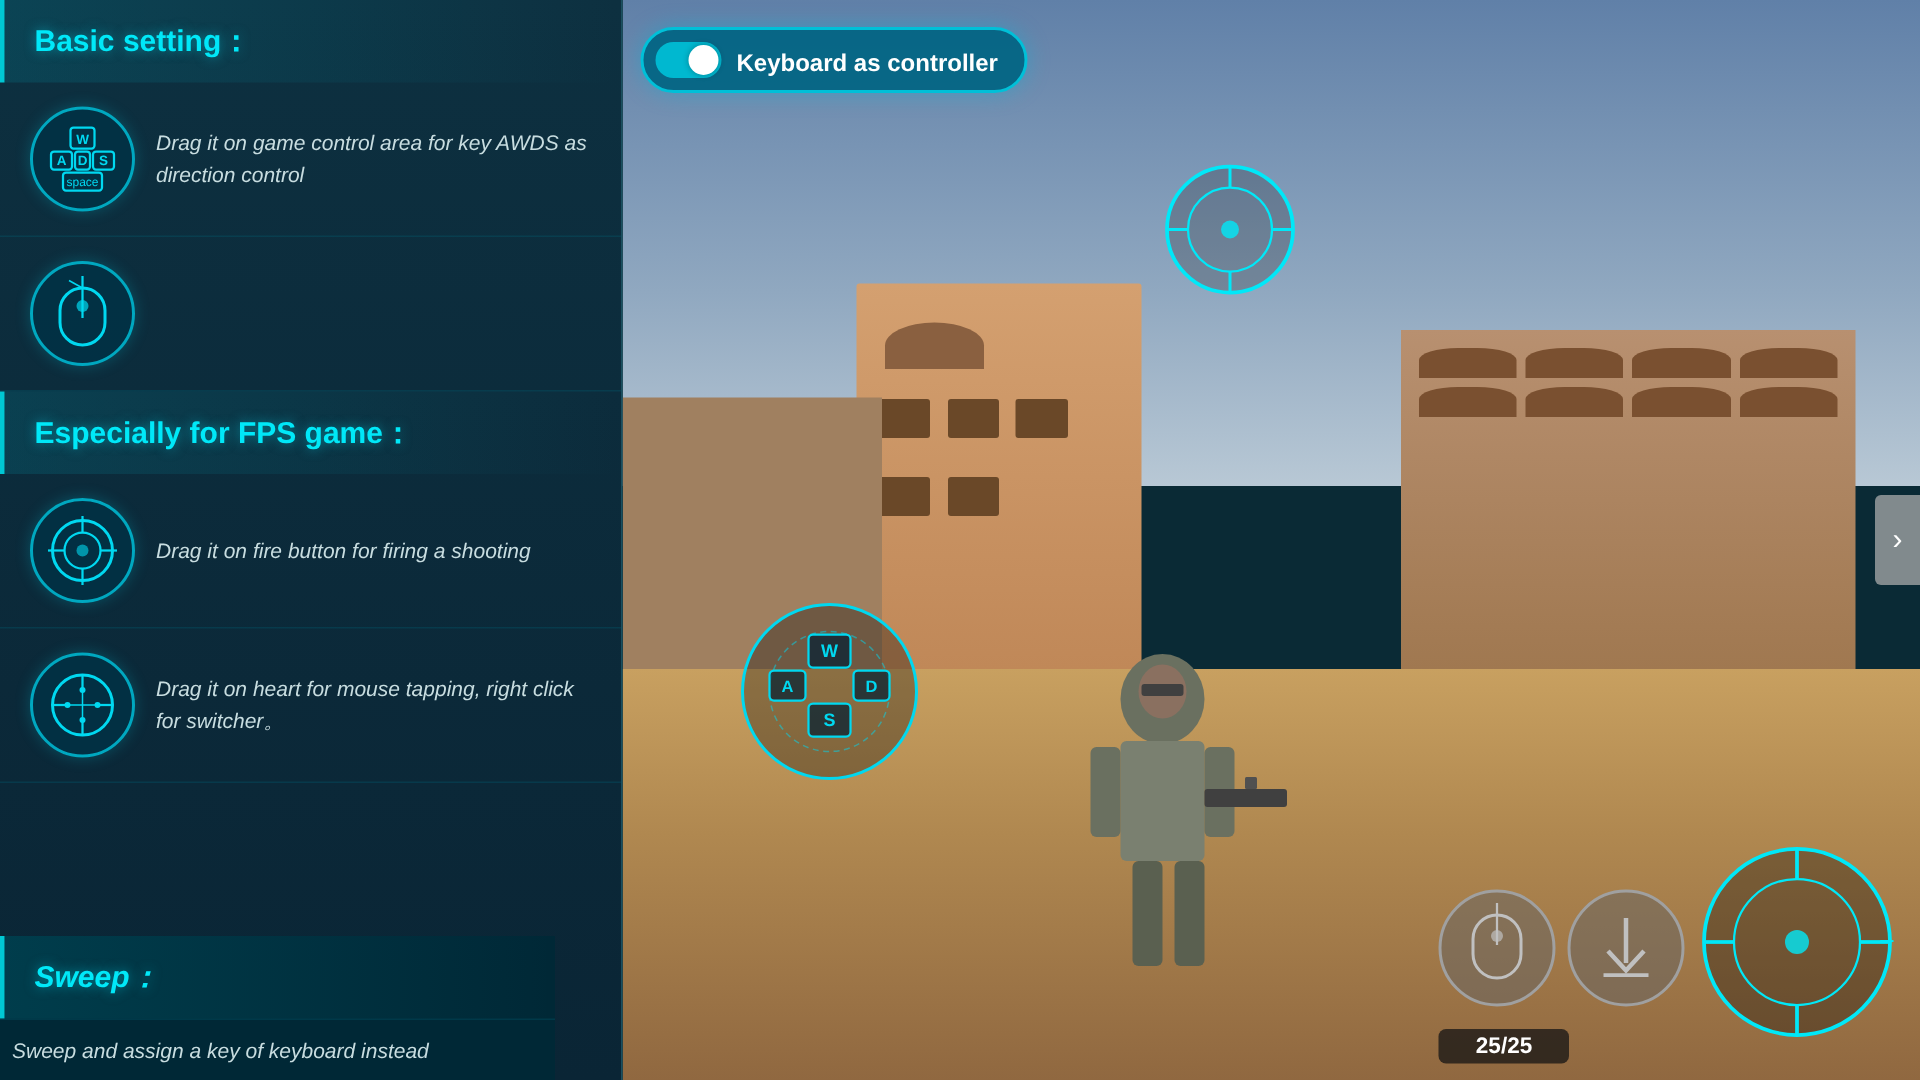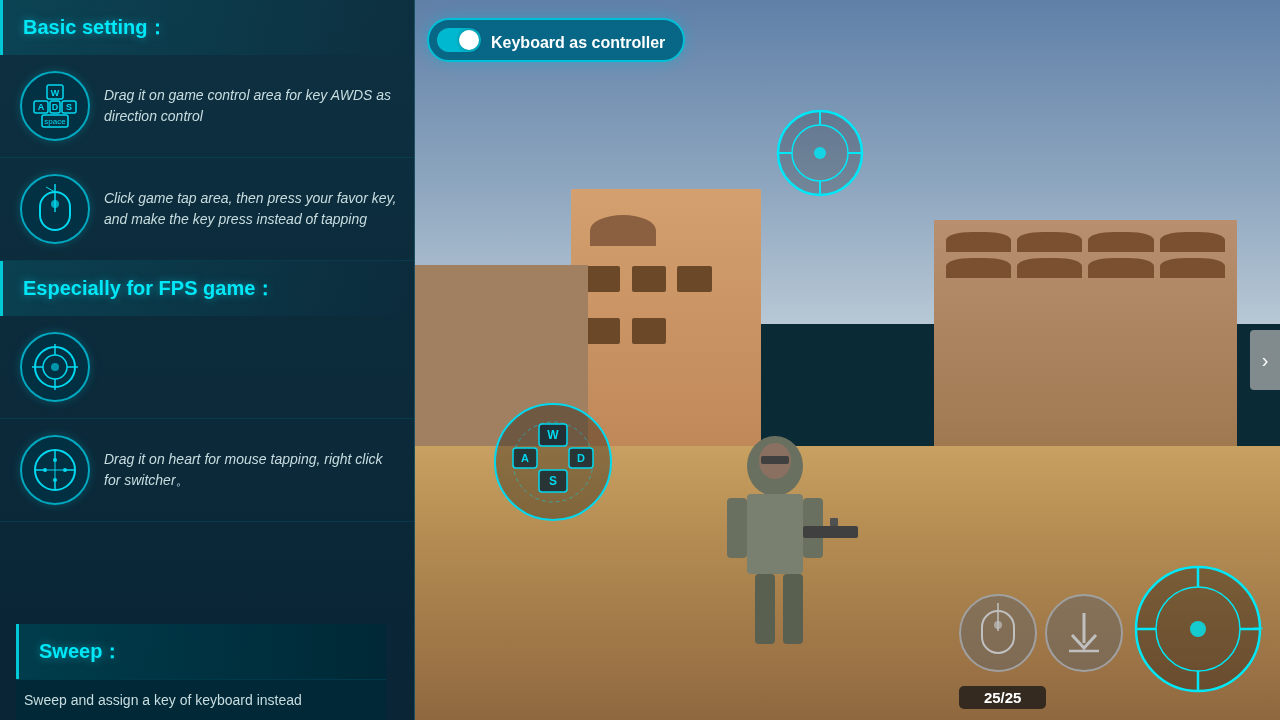--- a/index.html
+++ b/index.html
@@ -69,23 +69,24 @@
 
     
     .fps-section {
       border-top: none;
     }
 
     
     .sweep-section {
       position: absolute;
       bottom: 0;
-      left: 16px;
+      left: 0;
       width: 370px;
       background: rgba(0,40,55,0.95);
+      font-style: italic;
     }
     .sweep-text {
       padding: 12px 8px;
       color: #c8dde0;
       font-size: 14px;
       border-top: 1px solid rgba(0,100,120,0.3);
     }
 
     
     .game-area {
@@ -200,39 +201,39 @@
   <div class="instruction-item">
     <div class="icon-container">
       <svg width="38" height="50" viewBox="0 0 38 50">
         <rect x="4" y="8" width="30" height="38" rx="15" fill="none" stroke="#00d8f0" stroke-width="2"></rect>
         <line x1="19" y1="8" x2="19" y2="28" stroke="#00d8f0" stroke-width="1.5"></line>
         <circle cx="19" cy="20" r="4" fill="#00d8f0" opacity="0.7"></circle>
         <line x1="19" y1="0" x2="19" y2="8" stroke="#00d8f0" stroke-width="1.5"></line>
         <line x1="10" y1="3" x2="19" y2="8" stroke="#00d8f0" stroke-width="1"></line>
       </svg>
     </div>
-    <span class="instruction-text">Click game tap area, then press your favor key, and make the key press instead of tapping</span>
   </div>
 
   <div class="section-header fps-section">
     <span class="section-header-text">Especially for FPS game：</span>
   </div>
 
   <div class="instruction-item">
     <div class="icon-container">
       <svg width="50" height="50" viewBox="0 0 50 50">
         <circle cx="25" cy="25" r="20" fill="none" stroke="#00d8f0" stroke-width="2"></circle>
         <circle cx="25" cy="25" r="12" fill="none" stroke="#00d8f0" stroke-width="1.5"></circle>
         <circle cx="25" cy="25" r="4" fill="#00d8f0" opacity="0.6"></circle>
         <line x1="25" y1="2" x2="25" y2="13" stroke="#00d8f0" stroke-width="1.5"></line>
         <line x1="25" y1="37" x2="25" y2="48" stroke="#00d8f0" stroke-width="1.5"></line>
         <line x1="2" y1="25" x2="13" y2="25" stroke="#00d8f0" stroke-width="1.5"></line>
         <line x1="37" y1="25" x2="48" y2="25" stroke="#00d8f0" stroke-width="1.5"></line>
       </svg>
     </div>
+    <span class="instruction-text">Drag it on fire button for firing a shooting</span>
   </div>
 
   <div class="instruction-item">
     <div class="icon-container">
       <svg width="50" height="50" viewBox="0 0 50 50">
         <circle cx="25" cy="25" r="20" fill="none" stroke="#00d8f0" stroke-width="2"></circle>
         <line x1="25" y1="5" x2="25" y2="15" stroke="#00d8f0" stroke-width="1.5"></line>
         <line x1="25" y1="35" x2="25" y2="45" stroke="#00d8f0" stroke-width="1.5"></line>
         <line x1="5" y1="25" x2="15" y2="25" stroke="#00d8f0" stroke-width="1.5"></line>
         <line x1="35" y1="25" x2="45" y2="25" stroke="#00d8f0" stroke-width="1.5"></line>

